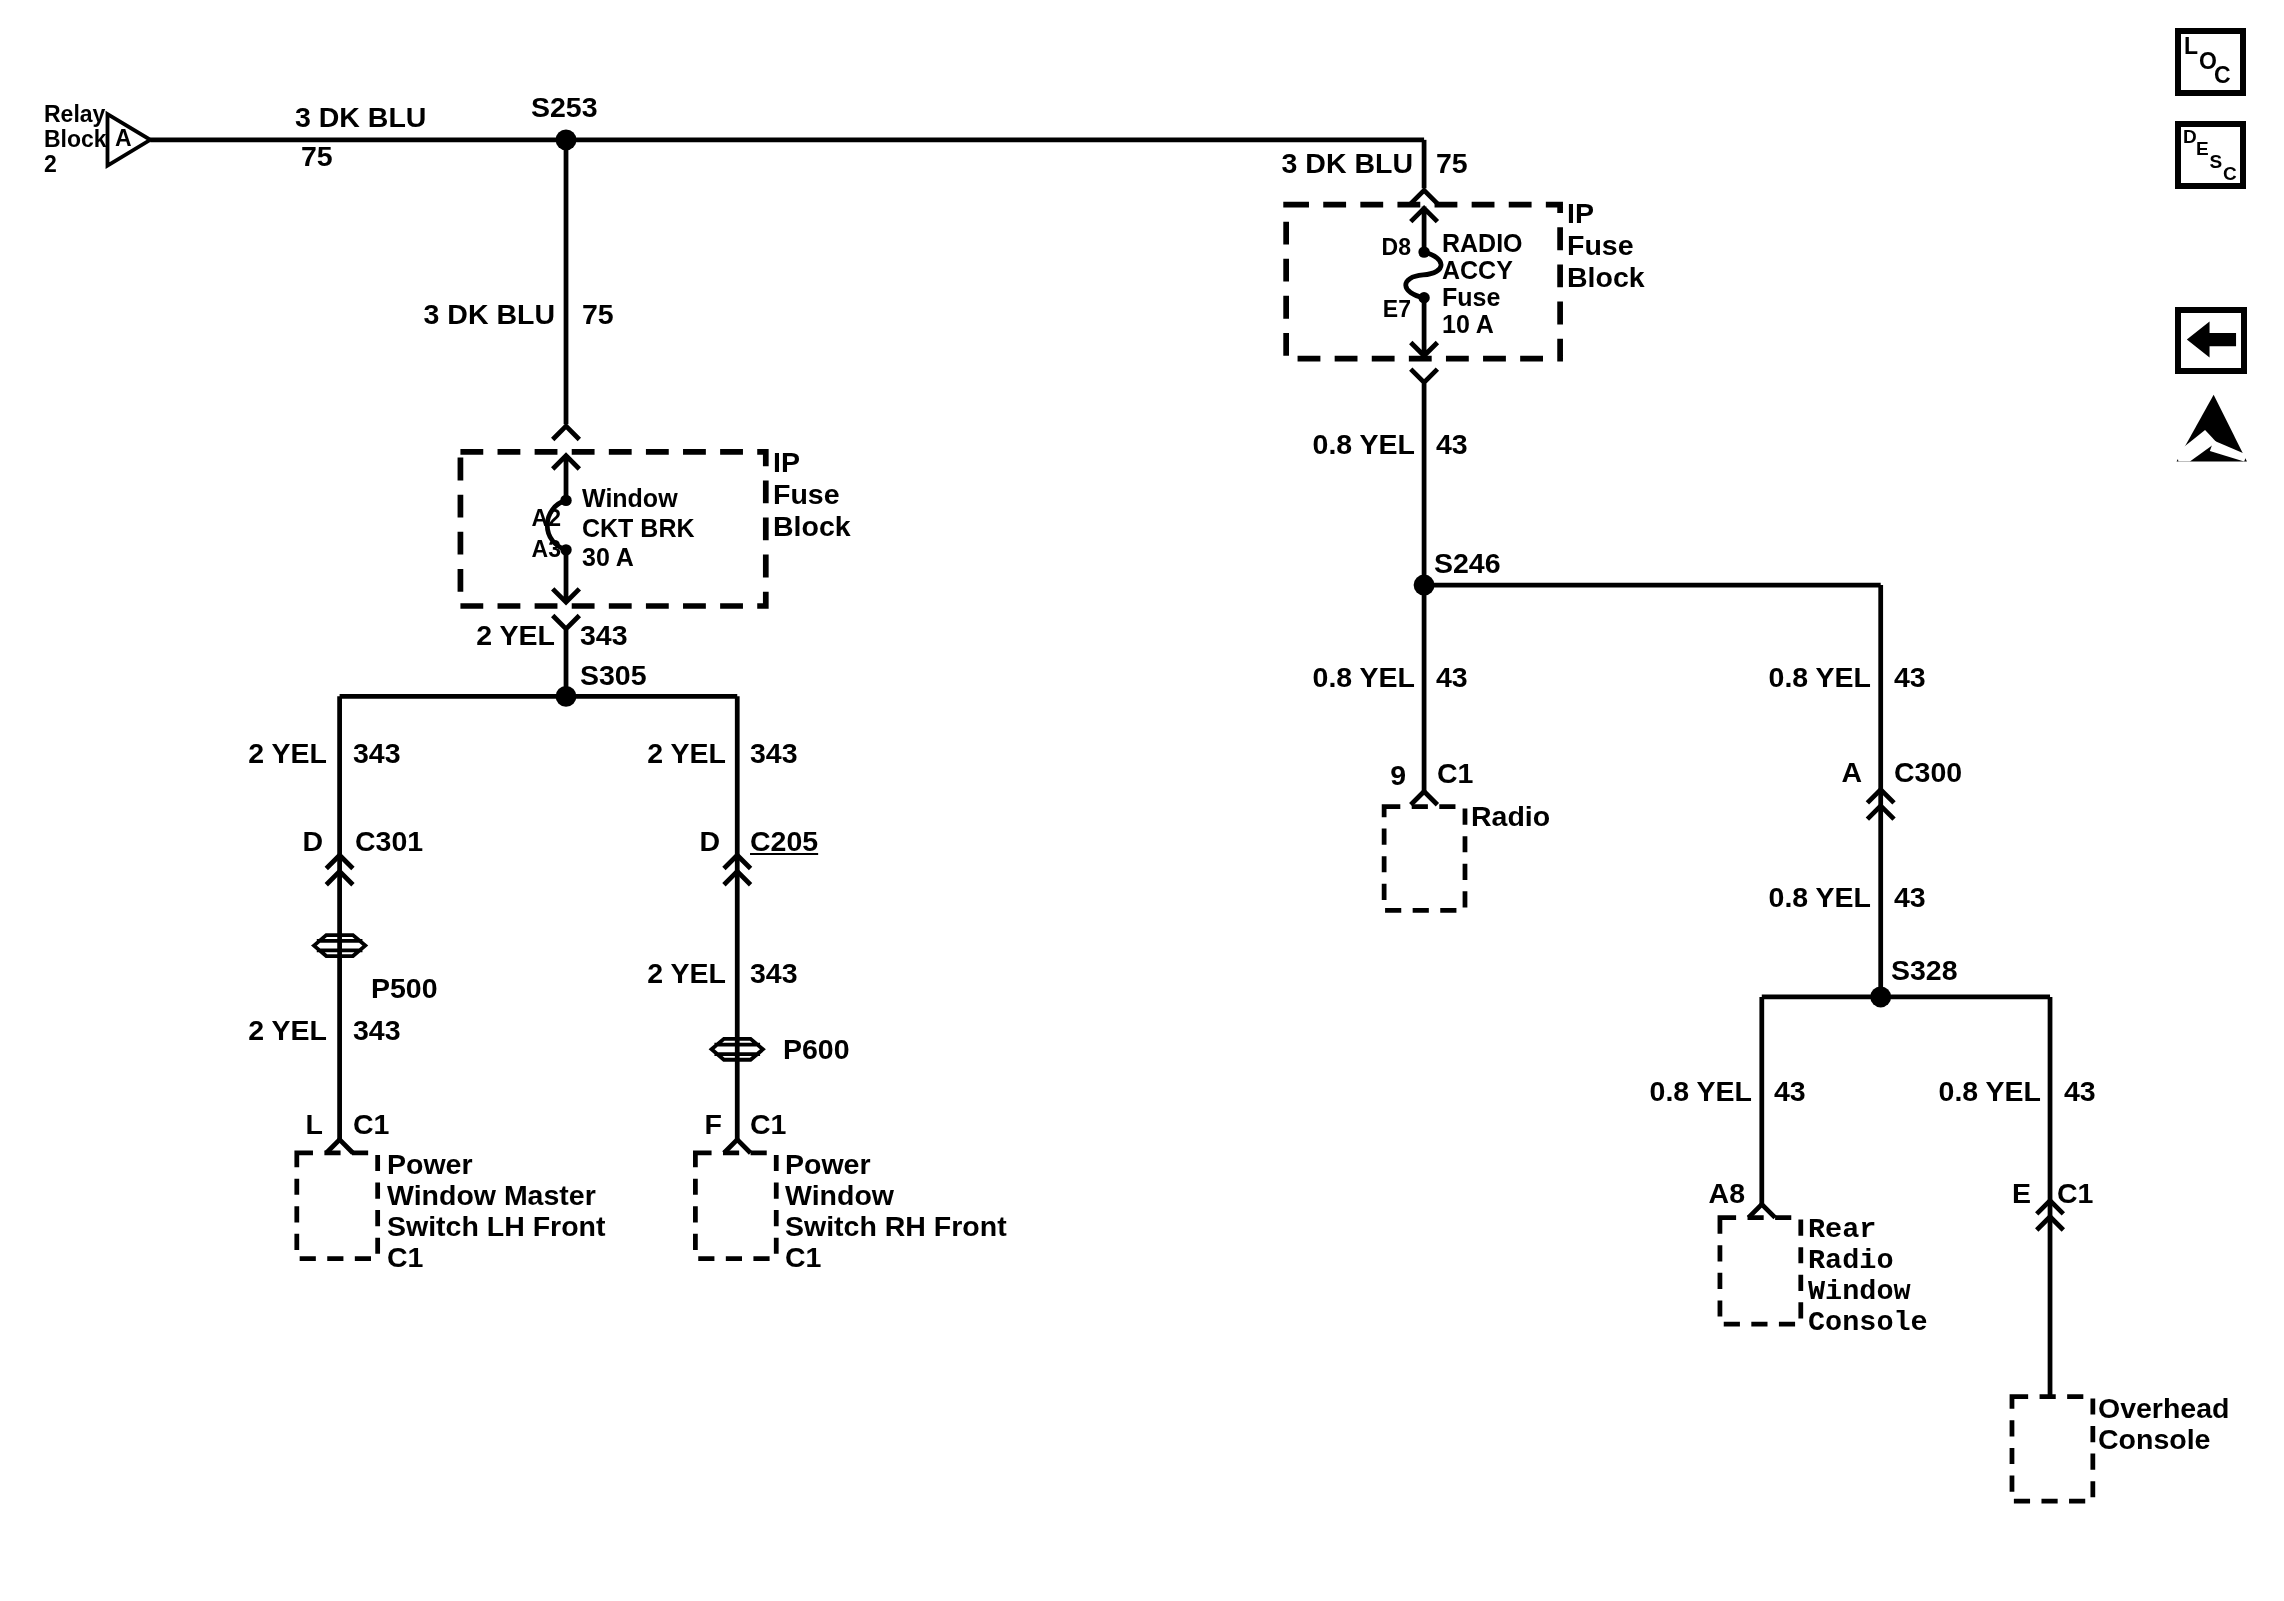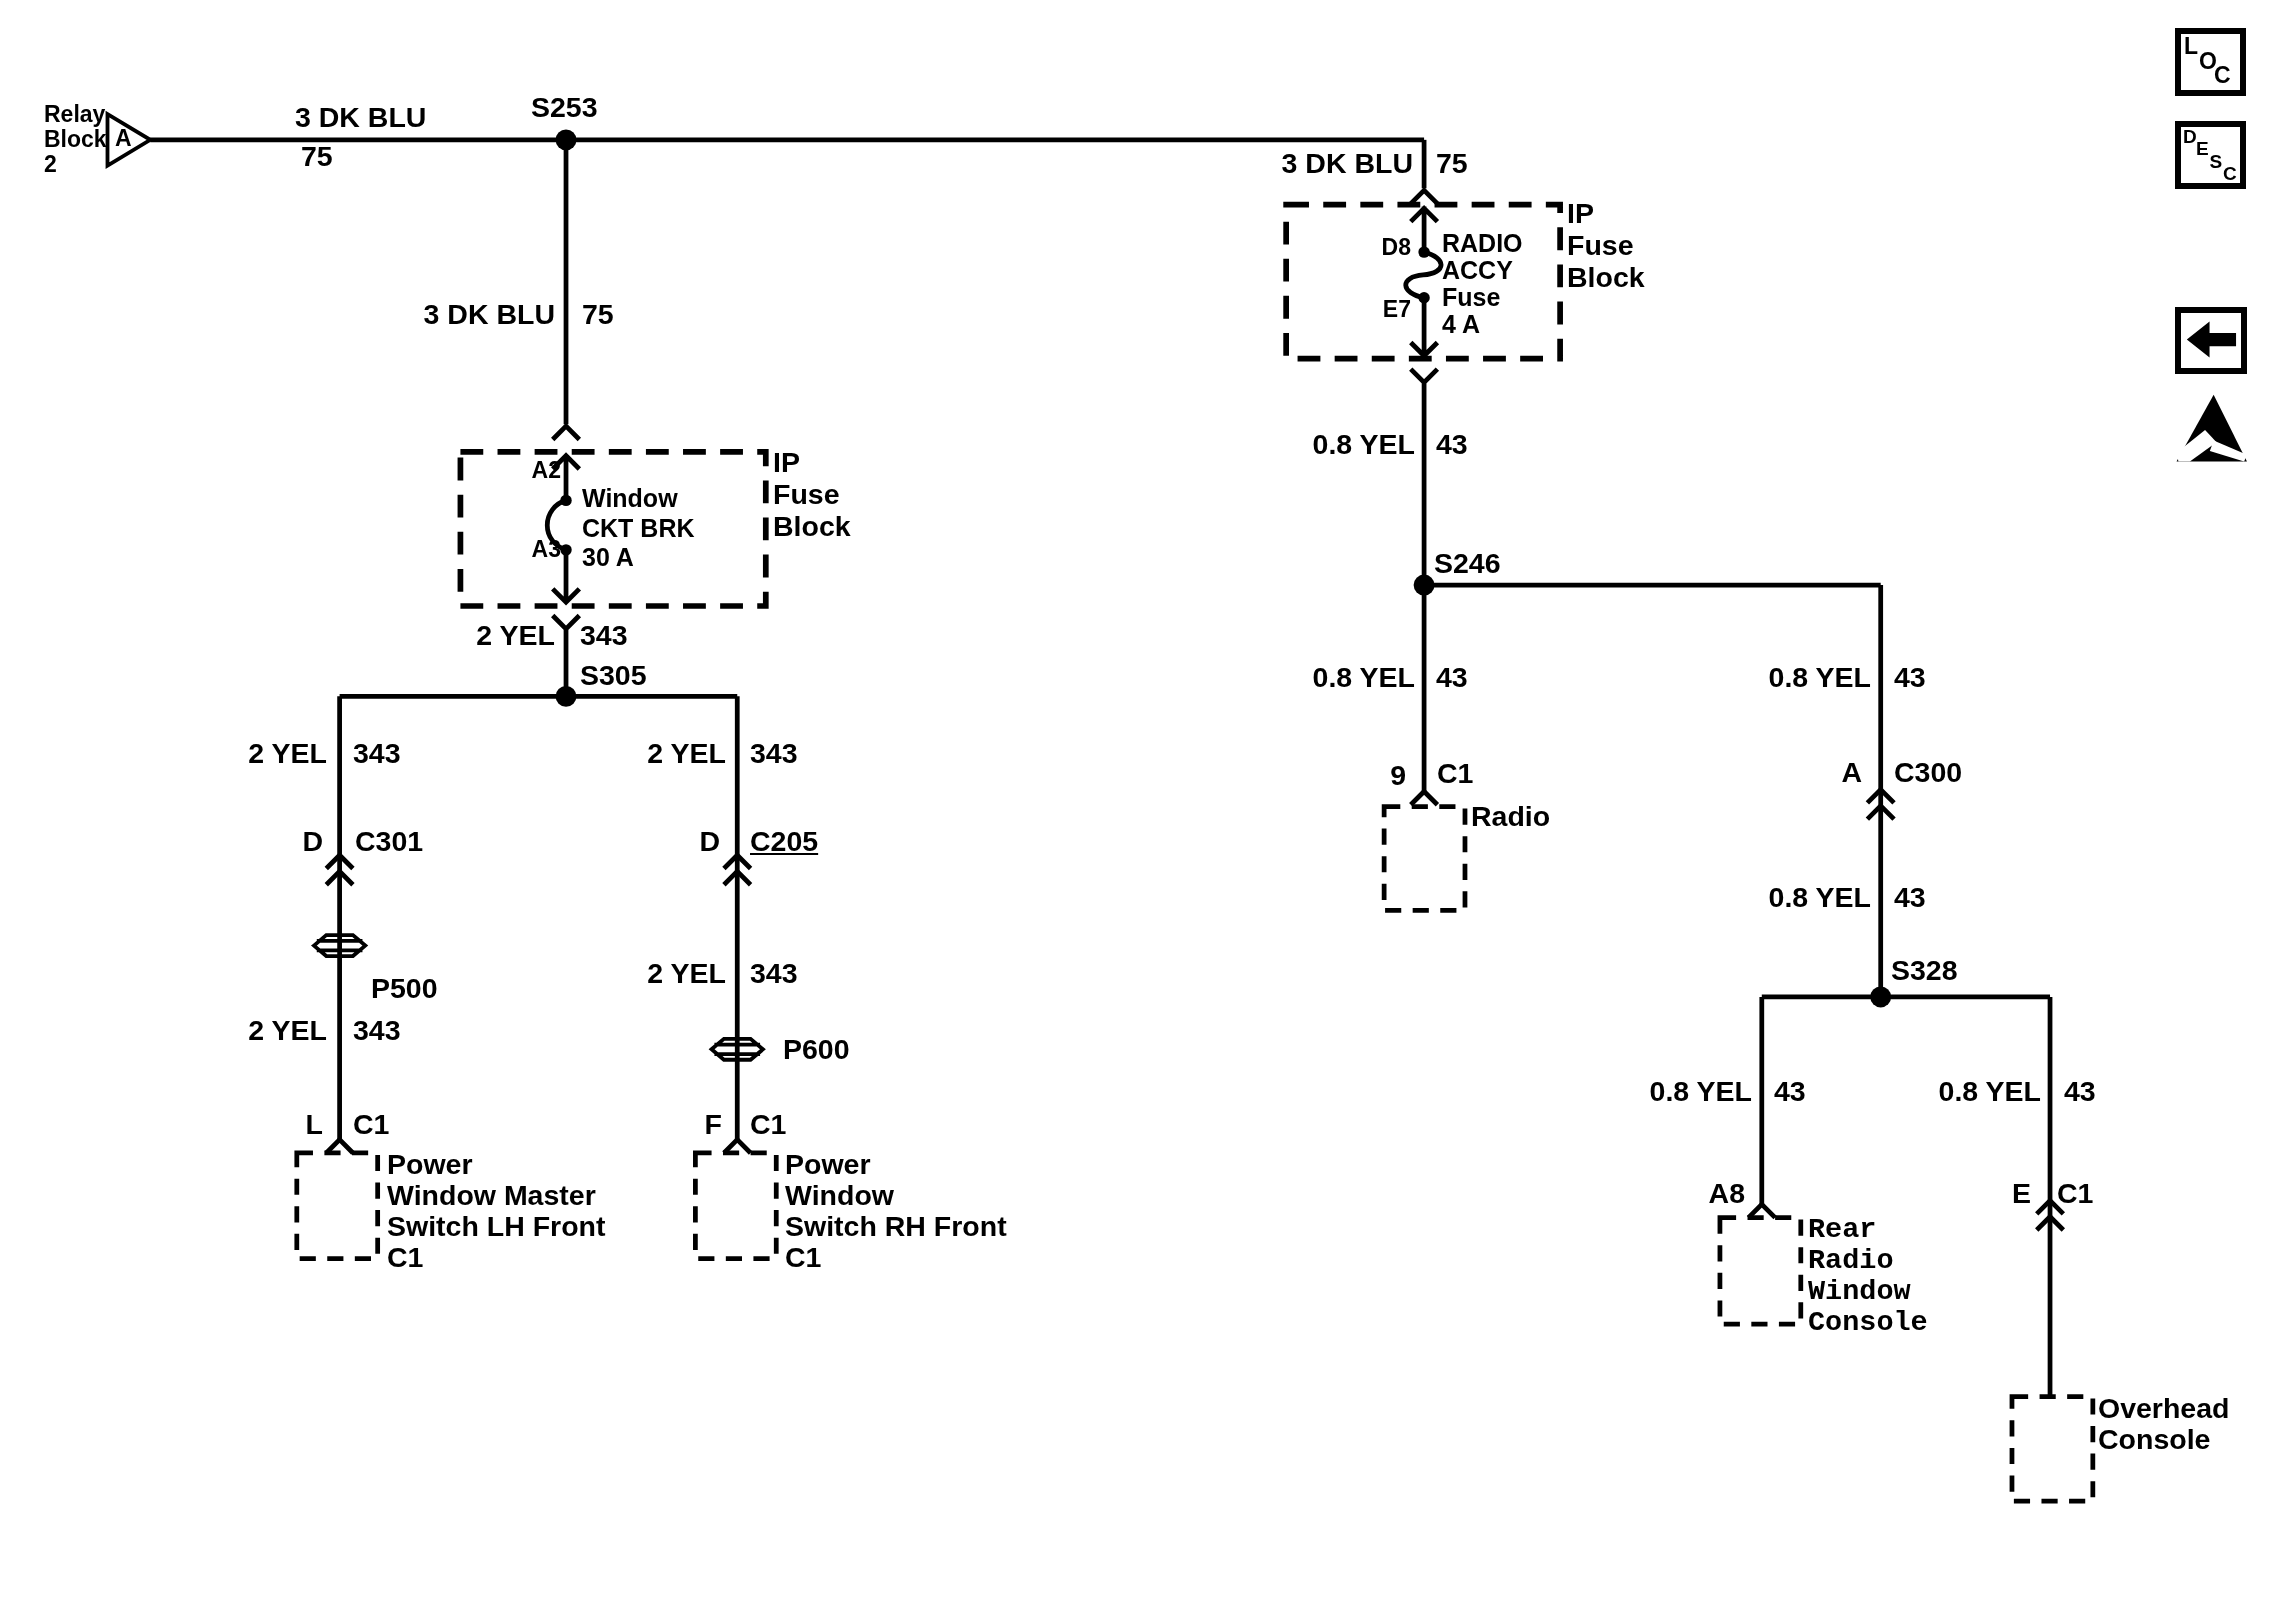--- a/index.html
+++ b/index.html
@@ -127,21 +127,21 @@
   </div>
   <div class="lbl sm" style="left:115px;top:127px;">A</div>
 
   <div class="lbl" style="left:295px;top:103px;">3 DK BLU</div>
   <div class="lbl" style="left:301px;top:142px;">75</div>
   <div class="lbl" style="left:531px;top:93px;">S253</div>
 
   <div class="lbl" style="right:1730px;top:300px;">3 DK BLU</div>
   <div class="lbl" style="left:582px;top:300px;">75</div>
 
-  <div class="lbl sm" style="right:1724px;top:459px;">A2</div>
+  <div class="lbl sm" style="right:1724px;top:507px;">A2</div>
   <div class="lbl sm" style="right:1724px;top:538px;">A3</div>
   <div class="lbl md stack lh31" style="left:582px;top:484px;">
     <span>Window</span>
     <span>CKT BRK</span>
     <span>30 A</span>
   </div>
   <div class="lbl stack lh34" style="left:773px;top:446px;">
     <span>IP</span>
     <span>Fuse</span>
     <span>Block</span>
@@ -185,21 +185,21 @@
 
   <div class="lbl" style="right:872px;top:149px;">3 DK BLU</div>
   <div class="lbl" style="left:1436px;top:149px;">75</div>
 
   <div class="lbl sm" style="right:874px;top:236px;margin-left:8px;">D8</div>
   <div class="lbl sm" style="right:874px;top:298px;">E7</div>
   <div class="lbl md stack lh28" style="left:1442px;top:230px;">
     <span>RADIO</span>
     <span>ACCY</span>
     <span>Fuse</span>
-    <span>4 A</span>
+    <span>10 A</span>
   </div>
   <div class="lbl stack lh34" style="left:1567px;top:197px;">
     <span>IP</span>
     <span>Fuse</span>
     <span>Block</span>
   </div>
 
   <div class="lbl" style="right:870px;top:430px;">0.8 YEL</div>
   <div class="lbl" style="left:1436px;top:430px;">43</div>
   <div class="lbl" style="left:1434px;top:549px;">S246</div>

